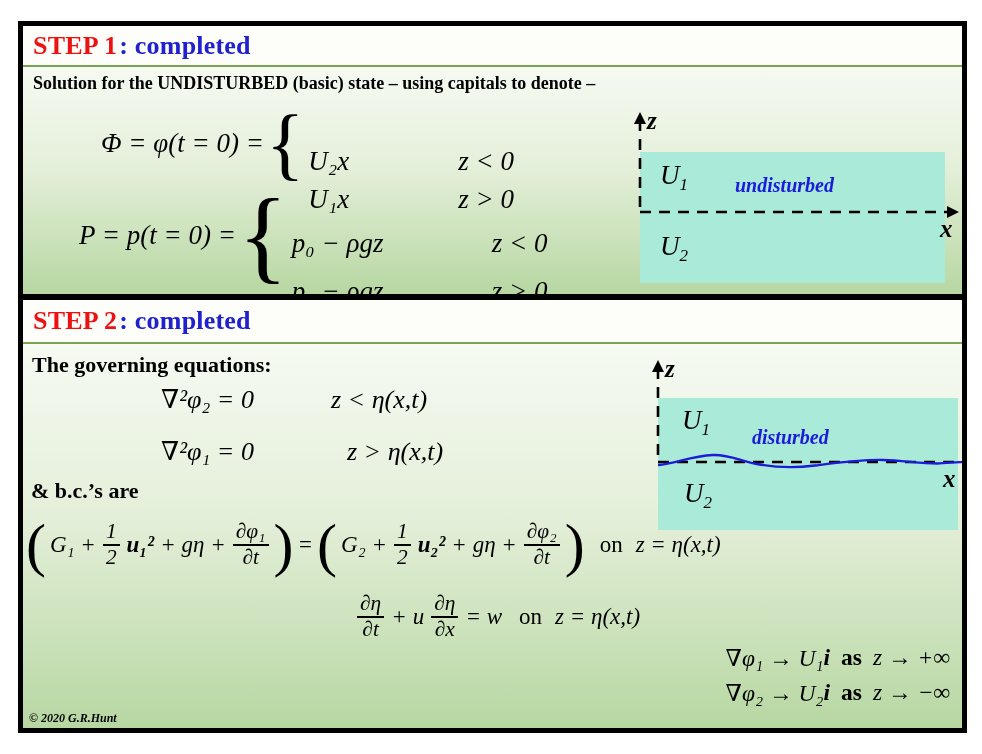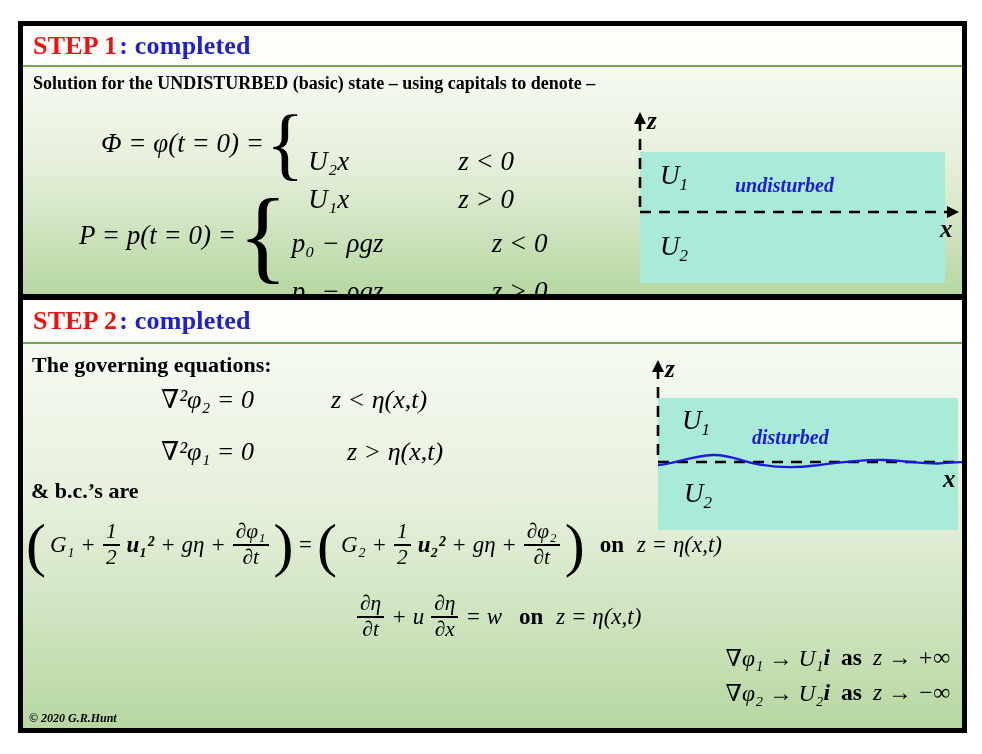--- a/index.html
+++ b/index.html
@@ -56,21 +56,21 @@
   .bc-intro{position:absolute;left:8px;top:134px;font-weight:bold;font-size:22px;}
 
   .mathline{position:absolute;display:flex;align-items:center;font-style:italic;font-size:23px;white-space:nowrap;}
   .bc1{left:2px;top:176px;}
   .bc2{left:330px;top:248px;}
   .bp{font-style:normal;font-weight:400;font-size:60px;line-height:0;margin:0 1px;}
   .tok{margin:0 3px;}
   .frac{display:inline-flex;flex-direction:column;align-items:center;line-height:1.12;font-size:0.93em;margin:0 4px;}
   .frac .fnum{border-bottom:2px solid #000;padding:0 3px;}
   .bold{font-weight:bold;}
-  .onword{font-style:normal;font-weight:bold;margin:0 10px 0 14px;text-align:right;}
+  .onword{font-style:normal;font-weight:normal;margin:0 10px 0 14px;text-align:right;}
   .far{position:absolute;right:12px;top:296px;display:flex;flex-direction:column;align-items:flex-end;font-style:italic;font-size:23.5px;}
   .far-row{display:flex;align-items:center;height:35px;white-space:nowrap;}
   .far .as{font-style:normal;font-weight:bold;margin:0 11px;}
   .footer{position:absolute;left:6px;bottom:2px;font-size:12px;font-weight:bold;font-style:italic;}
 
   
   .diagram{position:absolute;width:350px;height:180px;}
   .d1{left:594px;top:45px;}
   .d2{left:612px;top:16px;}
   .diagram svg{position:absolute;left:0;top:0;overflow:visible;}

